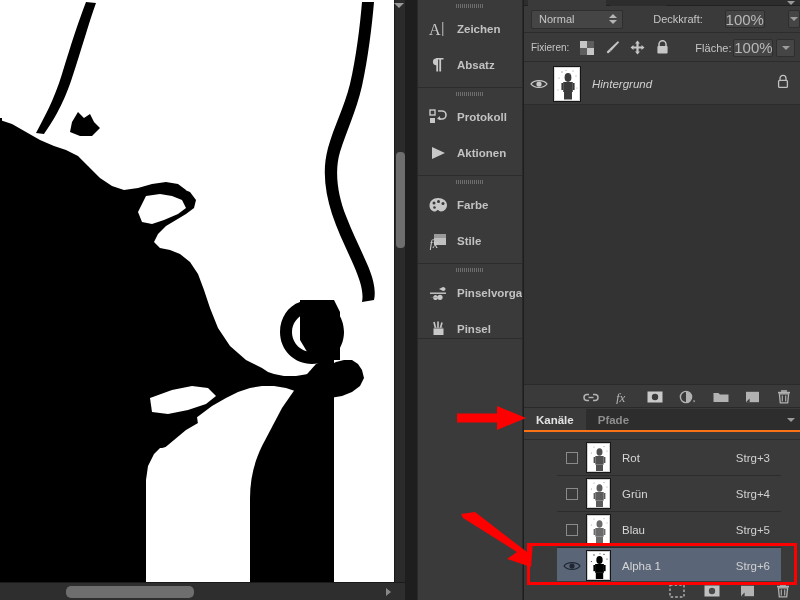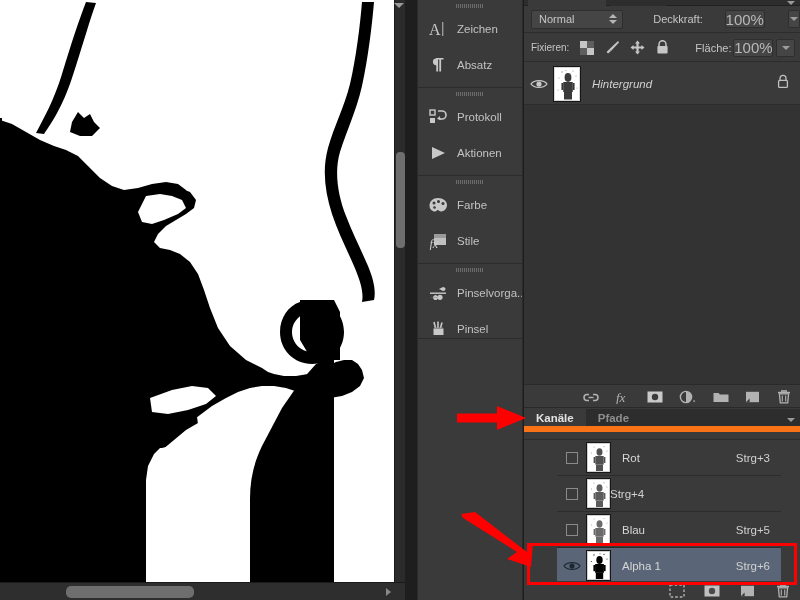--- a/index.html
+++ b/index.html
@@ -100,21 +100,21 @@
   }
   .dock-item .di-ico {
     width: 26px; height: 24px;
     flex: 0 0 26px;
     display: flex; align-items: center; justify-content: center;
     color: #c8c8c8;
   }
   .dock-item .di-lab {
     margin-left: 5px;
     font-size: 11.5px;
-    font-weight: normal;
+    font-weight: bold;
     color: #c2c2c2;
     white-space: nowrap;
     overflow: hidden;
   }
 
   
   #right-col {
     position: absolute; left: 524px; top: 0;
     width: 276px; height: 600px;
     background: #3a3a3a;
@@ -275,21 +275,21 @@
   #channels-panel {
     position: absolute; left: 0; top: 409px;
     width: 276px; height: 191px;
     background: #3a3a3a;
   }
   #channels-tabs {
     height: 23px;
     background: #2d2d2d;
     display: flex; align-items: stretch;
     position: relative;
-    border-bottom: 6px solid #f97316;
+    border-bottom: 2px solid #f97316;
     text-align: center;
   }
   #channels-tabs .ctab {
     padding: 0 12px;
     display: flex; align-items: center;
     font-size: 11.5px; font-weight: bold;
     color: #8e8e8e;
     cursor: pointer;
   }
   #channels-tabs .ctab.active {
@@ -789,20 +789,21 @@
                 <rect x="15.8" y="13" width="1.6" height="6"></rect>
               </g>
               <g fill="#9a9a9a">
                   <circle cx="6" cy="3" r="0.6"></circle>
                   <circle cx="16" cy="2.6" r="0.55"></circle>
                   <circle cx="19" cy="7" r="0.55"></circle>
                   <circle cx="3.5" cy="9" r="0.55"></circle>
                 </g>
             </svg>
           </span>
+          <span class="cname">Grün</span>
           <span class="cshort">Strg+4</span>
         </div>
 
         <div class="chan-row">
           <span class="cbox">
               <span class="sq"></span>
             </span>
           <span class="chan-thumb">
             <svg width="23" height="29" viewBox="0 0 23 29">
               <rect width="23" height="29" fill="#ffffff"></rect>

